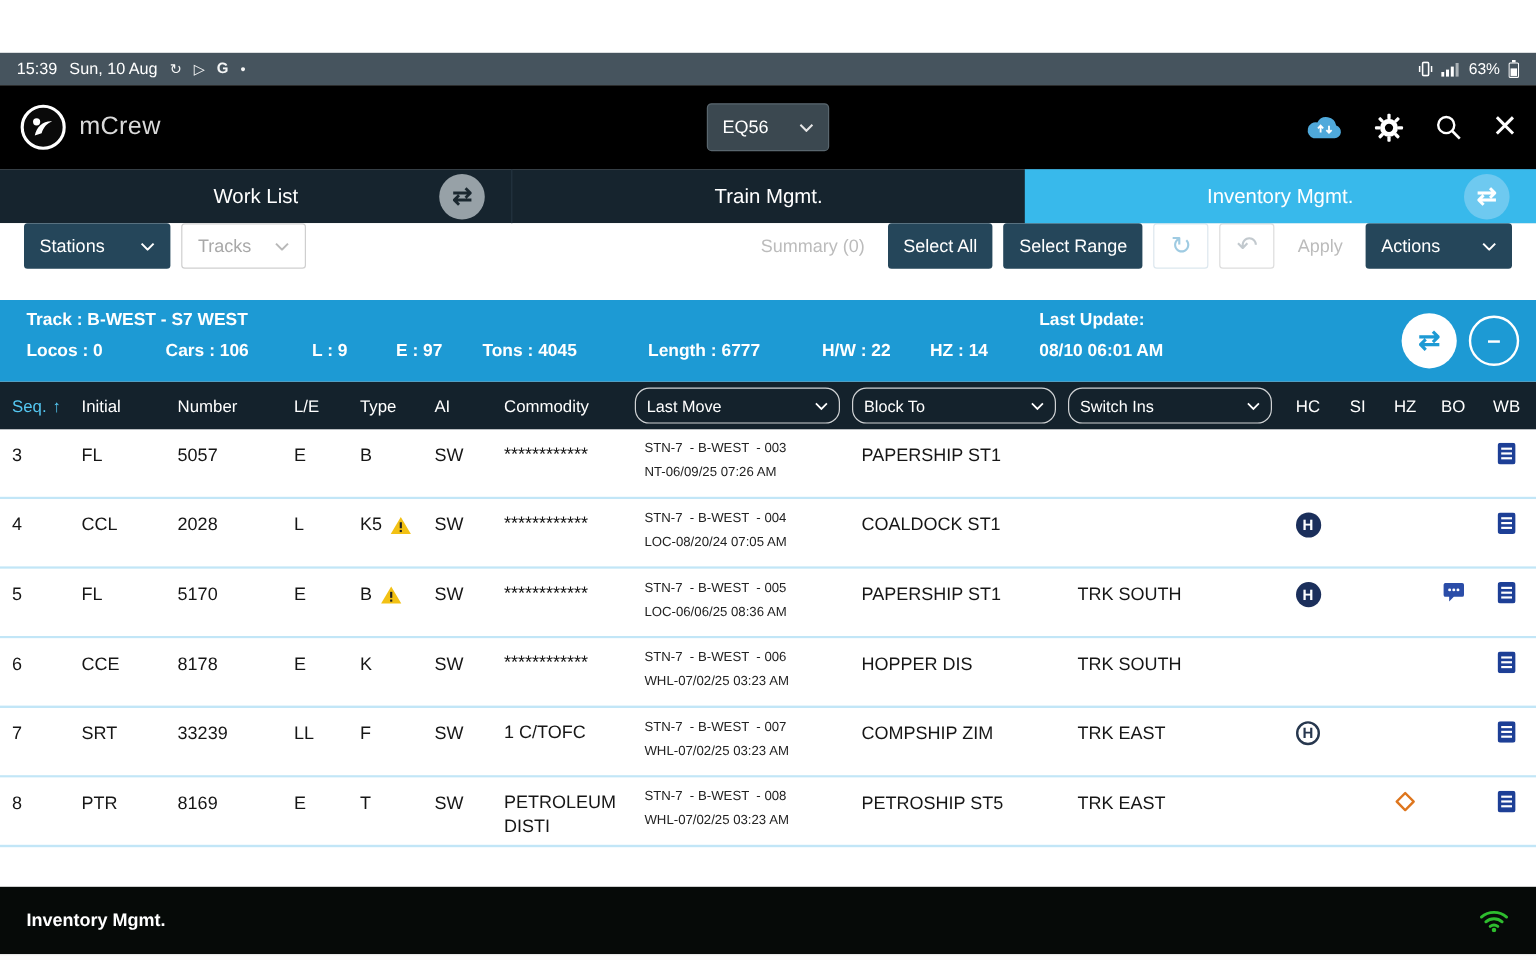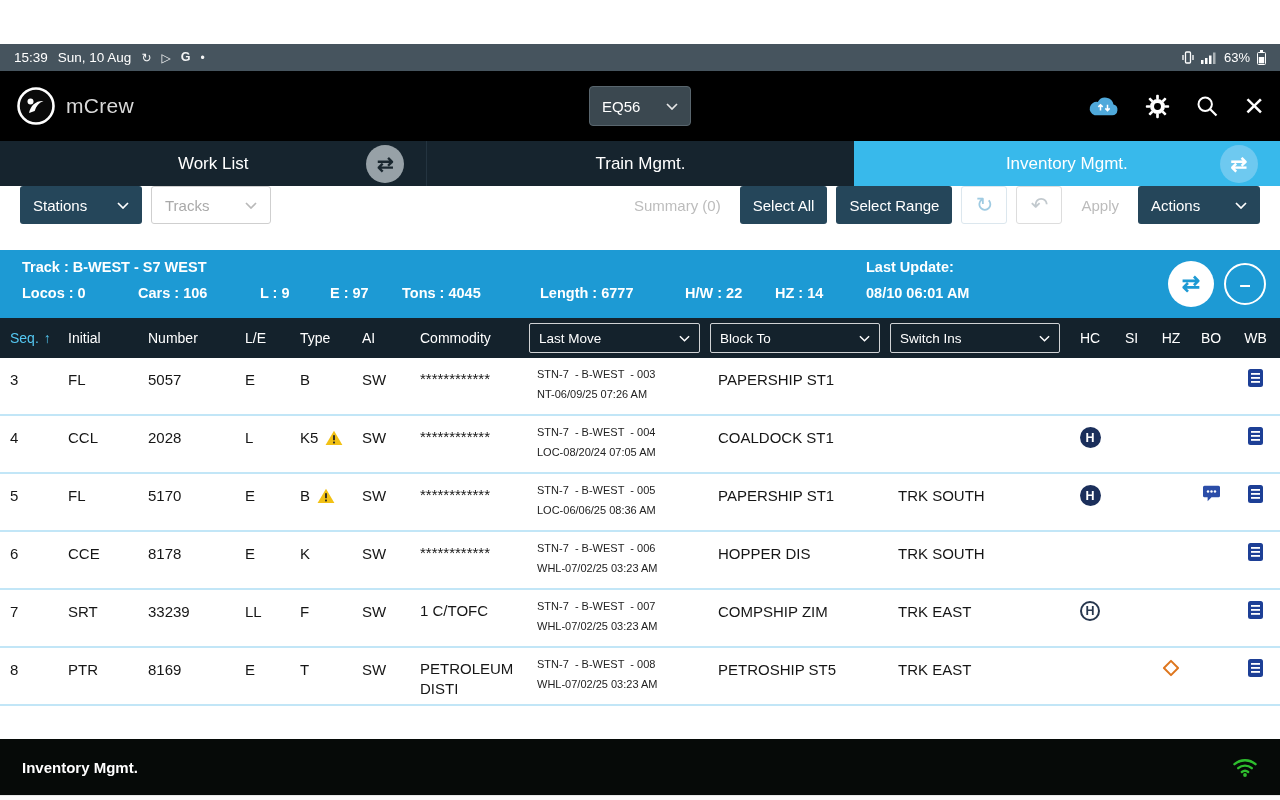--- a/index.html
+++ b/index.html
@@ -36,21 +36,21 @@
     border-radius:50%; display:flex; align-items:center; justify-content:center; font-size:20px; font-weight:bold; }
   .tab-swap.gray { background:#97A1A7; color:#1A272F; }
   .tab-swap.blue { background:#6EC9F0; color:#fff; }
 
   
   .toolbar { height:64px; background:#fff; display:flex; padding:0 20px; gap:9px; flex:0 0 auto; }
   .btn { height:38px; border-radius:3px; font-size:15px; display:inline-flex; align-items:center;
     border:none; background:none; font-family:inherit; cursor:pointer; white-space:nowrap; }
   .btn-navy { background:#25465A; color:#fff; padding:0 13px; }
   .btn-dd { justify-content:space-between; width:122px; }
-  .btn-outline-dis { border:1px solid #CFCFCF; color:#A9A9A9; width:120px; justify-content:space-between;
+  .btn-outline-dis { border:1px solid #CFCFCF; color:#A9A9A9; width:104px; justify-content:space-between;
     padding:0 13px; background:#fff; }
   .btn-text-dis { color:#BCBCBC; padding:0 10px; }
   .btn-icon { width:46px; justify-content:center; border:1px solid #DCE7EE; font-size:21px; }
   .btn-icon.refresh { color:#9FCBE2; }
   .btn-icon.undo { color:#C2C9CE; border-color:#DDD; }
   .spacer { flex:1; }
 
   
   .info-bar { height:68px; background:#1D9AD4; position:relative; color:#fff; font-weight:700;
     font-size:14.5px; flex:0 0 auto; }
@@ -74,21 +74,21 @@
     color:#fff; font-size:20px; cursor:pointer; }
 
   
   .grid-cols { display:grid;
     grid-template-columns:58px 80px 97px 55px 62px 58px 117px 181px 180px 180px 44px 39px 40px 40px 1fr; }
   .thead { height:40px; background:#14222C; color:#fff; align-items:center; font-size:14px; flex:0 0 auto; }
   .th { padding-left:10px; white-space:nowrap; }
   .th-seq { color:#54C7F1; display:flex; align-items:center; gap:5px; cursor:pointer; }
   .sort-arrow { font-size:14px; }
   .th-center { text-align:center; padding-left:0; }
-  .th-dd { border:1px solid rgba(255,255,255,.8); border-radius:2px; height:30px; align-self:center;
+  .th-dd { border:1px solid rgba(255,255,255,.8); border-radius:12px; height:30px; align-self:center;
     display:flex; align-items:center; justify-content:space-between; padding:0 9px; margin:0 8px 0 2px;
     font-size:13.5px; cursor:pointer; }
 
   .table-body { flex:1; background:#fff; overflow:hidden; }
   .trow { height:58px; border-bottom:2px solid #C2E6F7; align-items:start; background:#fff; }
   .td { padding:13px 0 0 10px; font-size:15px; color:#161616; white-space:nowrap; }
   .td-type { display:flex; gap:7px; align-items:flex-start; }
   .td-type svg { margin-top:1px; }
   .td-wrap { white-space:normal; line-height:1.35; padding-top:11px; }
   .lm { padding-top:6px; font-size:11px; color:#222; }

